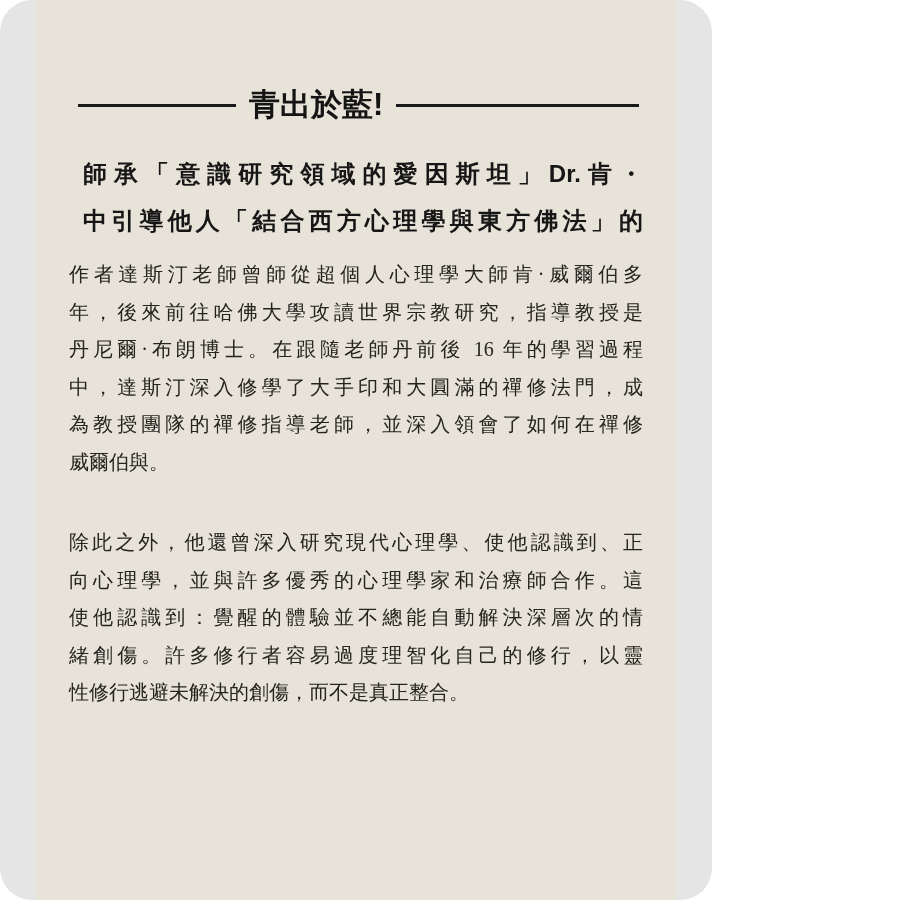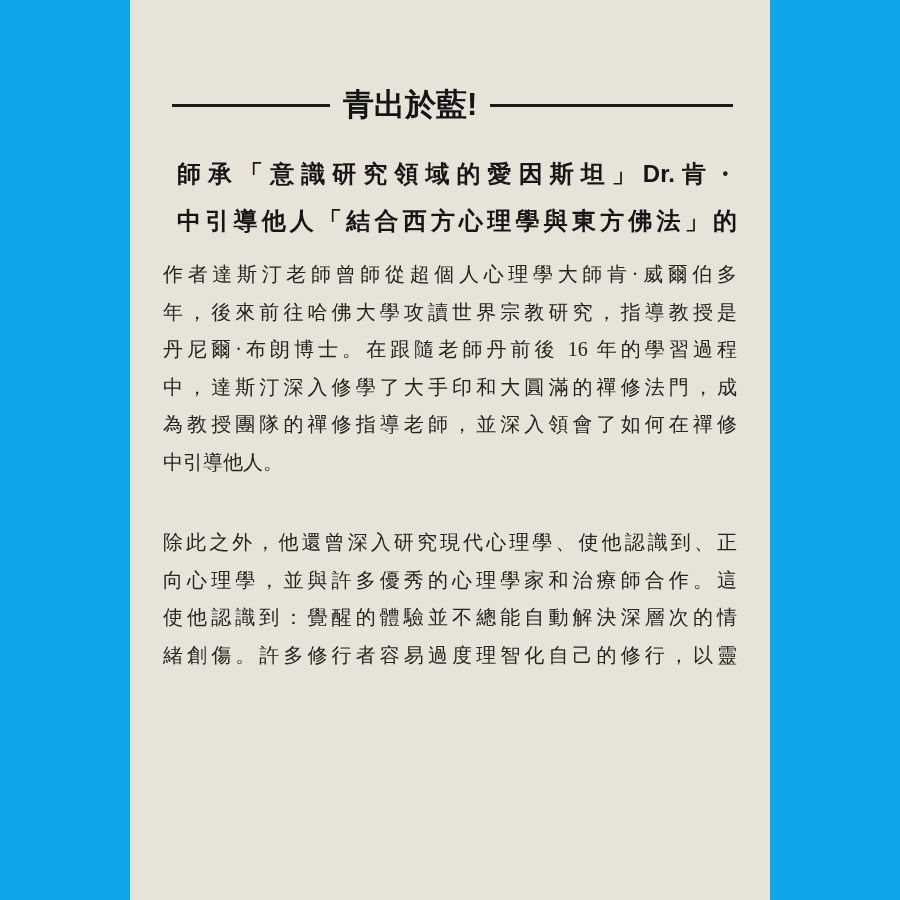--- a/index.html
+++ b/index.html
@@ -1,23 +1,24 @@
 <!DOCTYPE html>
 <html><head>
 <meta charset="utf-8">
 <style>
   html, body { margin: 0; padding: 0; }
   body {
     width: 900px; height: 900px;
     font-family: "Liberation Sans", "DejaVu Sans", sans-serif;
   }
   .page {
-    width: 900px; height: 900px;
-    background: #0ea5e9;
+    width: 712px; height: 900px;
+    background: #e5e5e5;
     overflow: hidden;
+    border-radius: 32px;
   }
   .panel {
     width: 574px; height: 900px;
     margin: 0 auto;
     background: #e7e3d8;
     padding: 0 33px;
     box-sizing: content-box;
   }
   
   .title-row {
@@ -95,24 +96,25 @@
       <div class="s-line">師承「意識研究領域的愛因斯坦」Dr.肯・</div>
       <div class="s-line">中引導他人「結合西方心理學與東方佛法」的</div>
     </div>
 
     <div class="para p1">
       <div class="b-line">作者達斯汀老師曾師從超個人心理學大師肯·威爾伯多</div>
       <div class="b-line">年，後來前往哈佛大學攻讀世界宗教研究，指導教授是</div>
       <div class="b-line">丹尼爾·布朗博士。在跟隨老師丹前後 16 年的學習過程</div>
       <div class="b-line">中，達斯汀深入修學了大手印和大圓滿的禪修法門，成</div>
       <div class="b-line">為教授團隊的禪修指導老師，並深入領會了如何在禪修</div>
-      <div class="b-line short">中引導他人。</div>
+      <div class="b-line short">威爾伯與。</div>
     </div>
 
     <div class="para p2">
       <div class="b-line">除此之外，他還曾深入研究現代心理學、使他認識到、正</div>
       <div class="b-line">向心理學，並與許多優秀的心理學家和治療師合作。這</div>
       <div class="b-line">使他認識到：覺醒的體驗並不總能自動解決深層次的情</div>
       <div class="b-line">緒創傷。許多修行者容易過度理智化自己的修行，以靈</div>
+      <div class="b-line short">性修行逃避未解決的創傷，而不是真正整合。</div>
     </div>
 
   </div>
 </div>
 
 </body></html>

